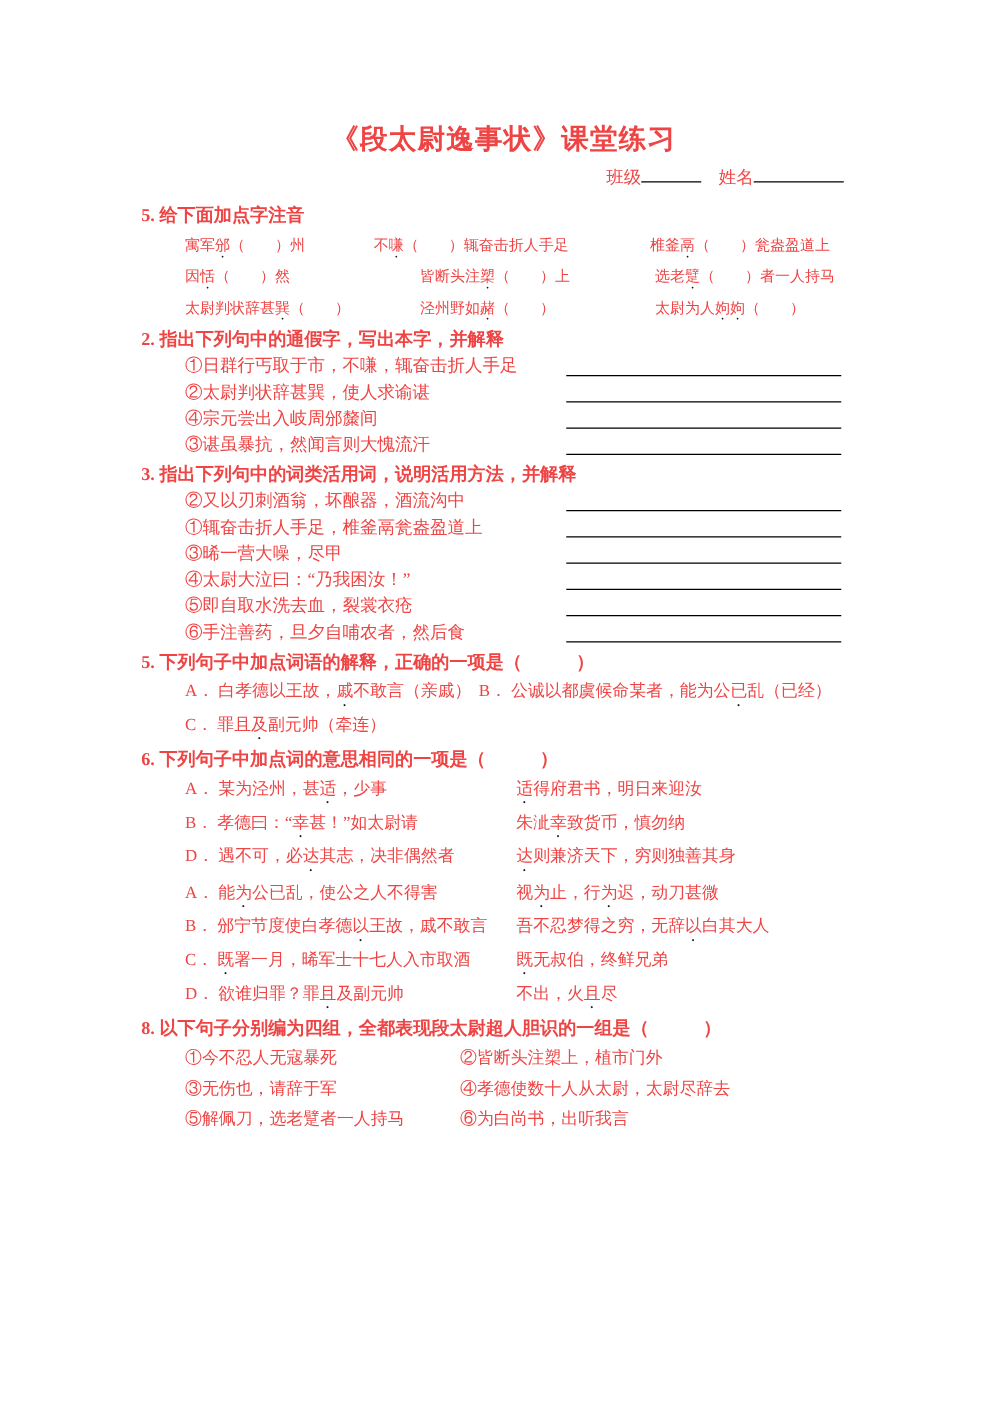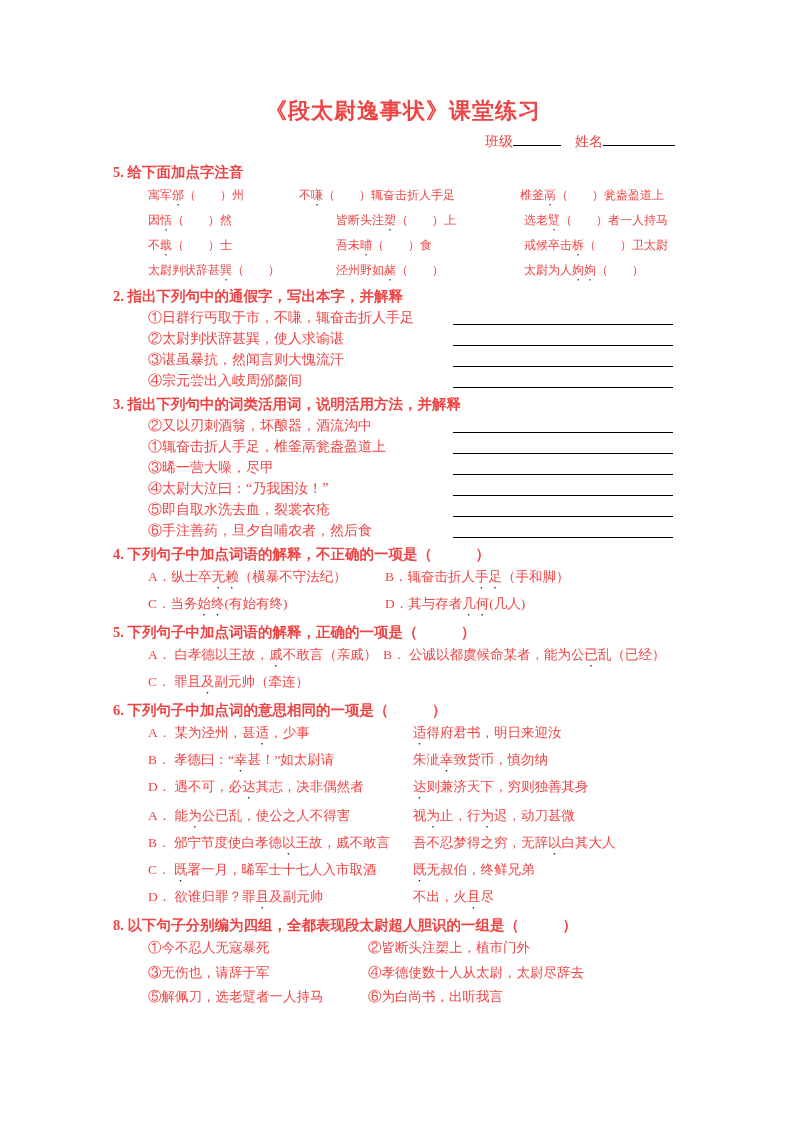--- a/index.html
+++ b/index.html
@@ -58,47 +58,42 @@
         <span class="cell">寓军<span class="dt">邠</span>（　　）州</span>
         <span class="cell">不<span class="dt">嗛</span>（　　）辄奋击折人手足</span>
         <span class="cell">椎釜<span class="dt">鬲</span>（　　）瓮盎盈道上</span>
       </div>
       <div class="row3 g2">
         <span class="cell">因<span class="dt">恬</span>（　　）然</span>
         <span class="cell">皆断头注<span class="dt">槊</span>（　　）上</span>
         <span class="cell">选老<span class="dt">躄</span>（　　）者一人持马</span>
       </div>
       <div class="row3 g2">
-        <span class="cell">不<span class="dt">戢</span>（　　）士</span>
-        <span class="cell">吾未<span class="dt">晡</span>（　　）食</span>
-        <span class="cell">戒候卒击<span class="dt">柝</span>（　　）卫太尉</span>
-      </div>
-      <div class="row3 g2">
         <span class="cell">太尉判状辞甚<span class="dt">巽</span>（　　）</span>
         <span class="cell">泾州野如<span class="dt">赭</span>（　　）</span>
         <span class="cell">太尉为人<span class="dt">姁姁</span>（　　）</span>
       </div>
     </section>
 
     <section class="q">
       <div class="qh">2. 指出下列句中的通假字，写出本字，并解释</div>
       <div class="item">
         <span>①日群行丐取于市，不嗛，辄奋击折人手足</span>
         <span class="ansline"></span>
       </div>
       <div class="item">
         <span>②太尉判状辞甚巽，使人求谕谌</span>
         <span class="ansline"></span>
       </div>
       <div class="item">
-        <span>③谌虽暴抗，然闻言则大愧流汗</span>
+        <span>④宗元尝出入岐周邠斄间</span>
         <span class="ansline"></span>
       </div>
       <div class="item">
-        <span>④宗元尝出入岐周邠斄间</span>
+        <span>③谌虽暴抗，然闻言则大愧流汗</span>
         <span class="ansline"></span>
       </div>
     </section>
 
     <section class="q">
       <div class="qh">3. 指出下列句中的词类活用词，说明活用方法，并解释</div>
       <div class="item">
         <span>②又以刃刺酒翁，坏酿器，酒流沟中</span>
         <span class="ansline"></span>
       </div>
@@ -117,31 +112,20 @@
       <div class="item">
         <span>⑤即自取水洗去血，裂裳衣疮</span>
         <span class="ansline"></span>
       </div>
       <div class="item">
         <span>⑥手注善药，旦夕自哺农者，然后食</span>
         <span class="ansline"></span>
       </div>
     </section>
 
-    <section class="q">
-      <div class="qh">4. 下列句子中加点词语的解释，不正确的一项是（　　　）</div>
-      <div class="row2 c237">
-        <span>A．纵士卒<span class="dt">无赖</span>（横暴不守法纪）</span>
-        <span>B．辄奋击折人<span class="dt">手足</span>（手和脚）</span>
-      </div>
-      <div class="row2 c237">
-        <span>C．当务<span class="dt">始终</span>(有始有终)</span>
-        <span>D．其与存者<span class="dt">几何</span>(几人)</span>
-      </div>
-    </section>
 
     <section class="q">
       <div class="qh">5. 下列句子中加点词语的解释，正确的一项是（　　　）</div>
       <div class="row2 c235">
         <span>A． 白孝德以王故，<span class="dt">戚</span>不敢言（亲戚）</span>
         <span>B． 公诚以都虞候命某者，能为公<span class="dt">已</span>乱（已经）</span>
       </div>
       <div class="row2 c235">
         <span>C． 罪且<span class="dt">及</span>副元帅（牵连）</span>
       </div>

